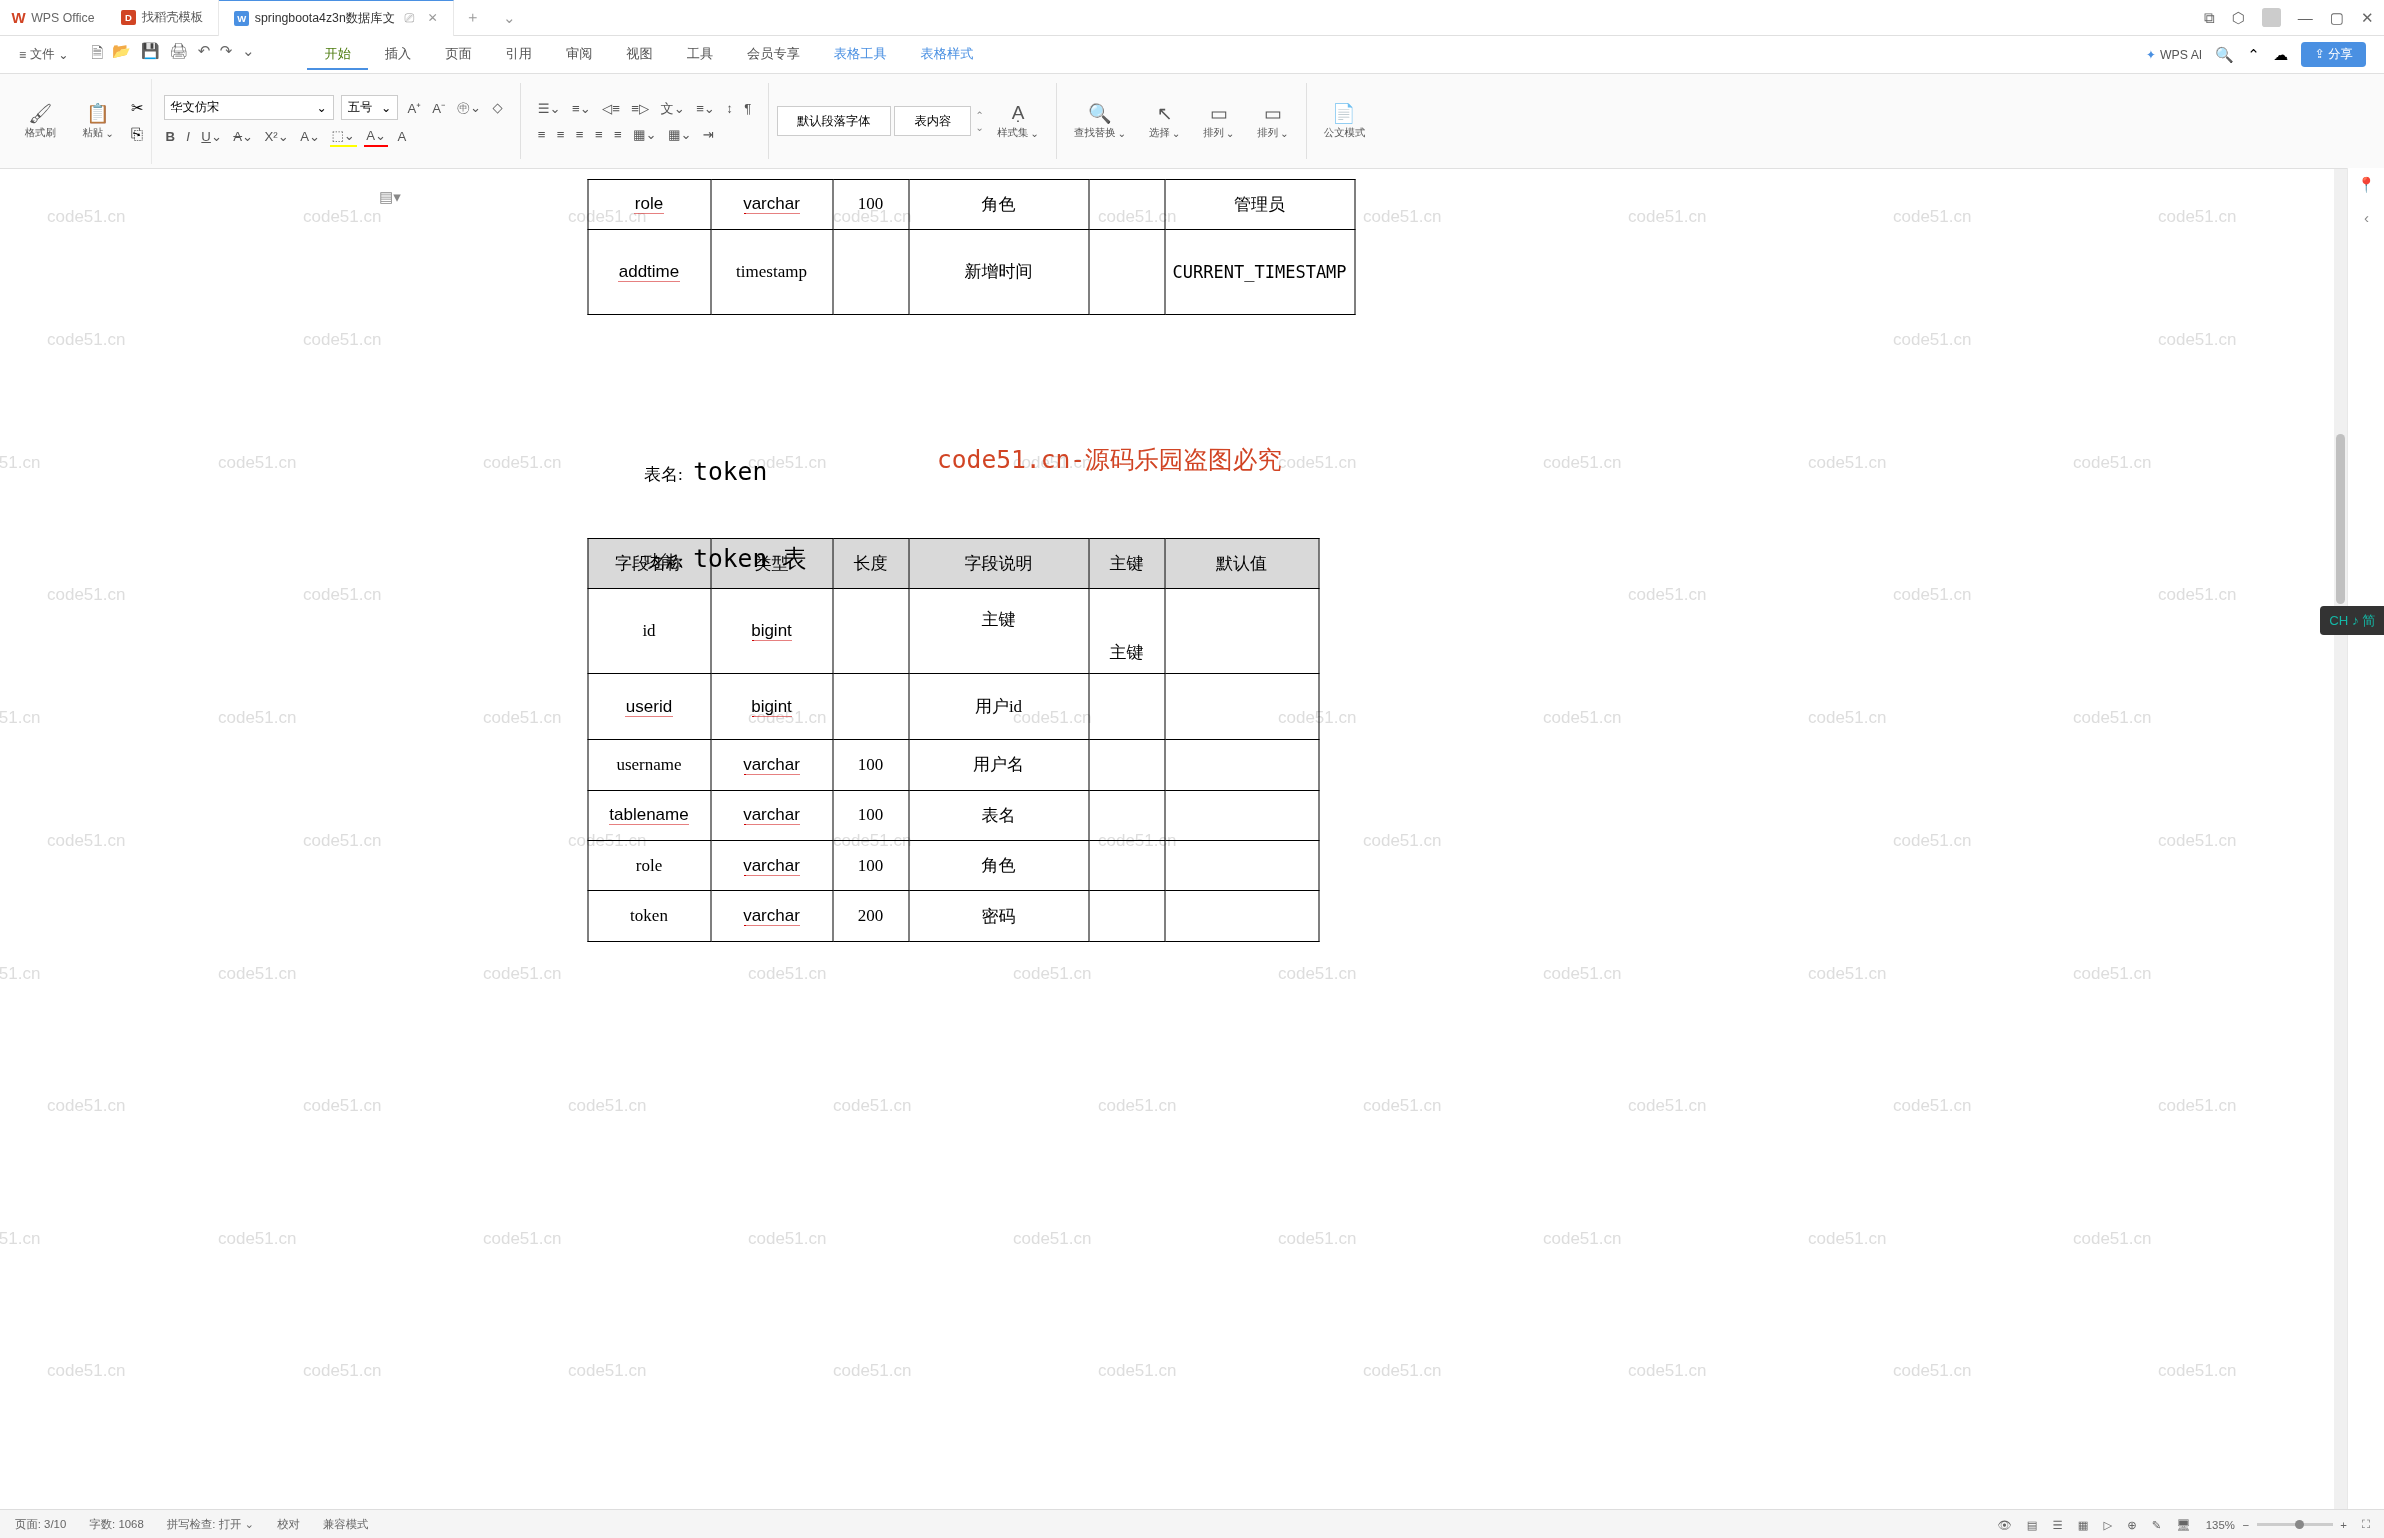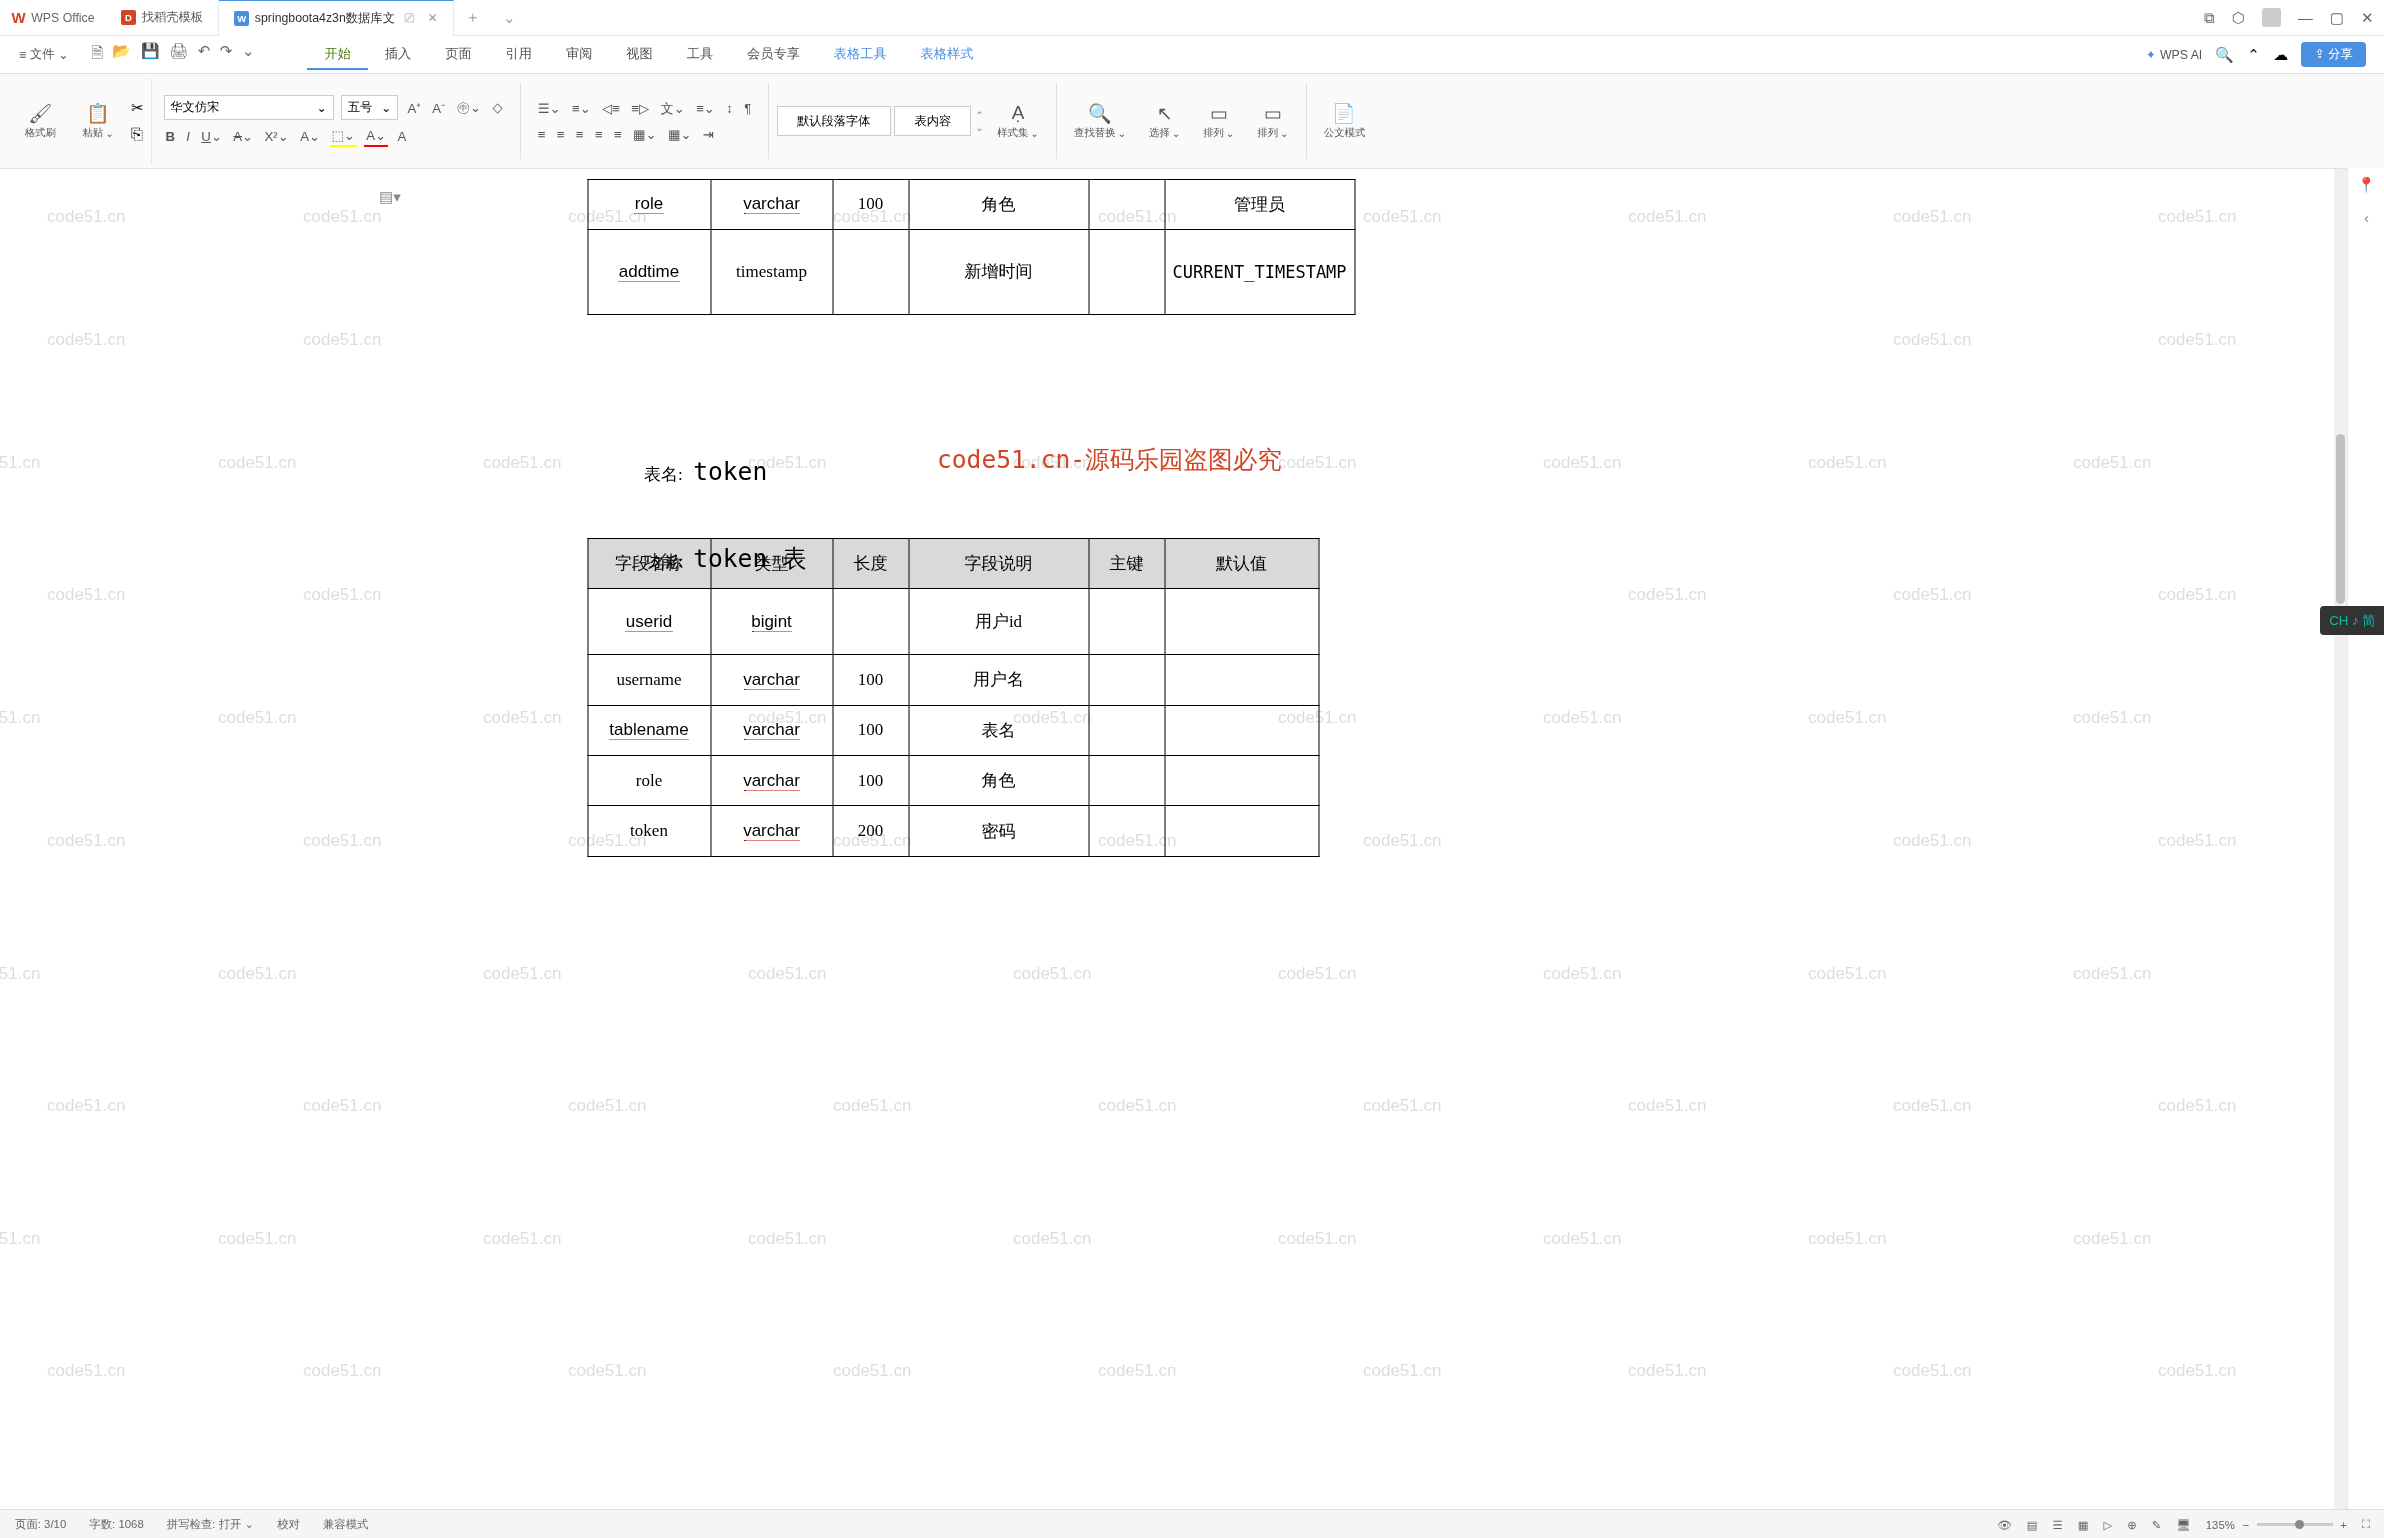--- a/index.html
+++ b/index.html
@@ -400,20 +400,28 @@
     <table class="db-table" style="margin-top:15px;margin-left:0;">
       <tbody>
           <tr>
         <th class="col-name">字段名称</th>
         <th class="col-type">类型</th>
         <th class="col-len">长度</th>
         <th class="col-desc">字段说明</th>
         <th class="col-pk">主键</th>
         <th class="col-def">默认值</th>
       </tr>
+      <tr class="tall-row">
+        <td class="col-name">id</td>
+        <td class="col-type"><span class="dotted-under">bigint</span></td>
+        <td class="col-len"></td>
+        <td class="col-desc" style="vertical-align:top;padding-top:19px;">主键</td>
+        <td class="col-pk" style="vertical-align:bottom;padding-bottom:9.5px;">主键</td>
+        <td class="col-def"></td>
+      </tr>
       <tr style="height:66px;">
         <td class="col-name"><span class="dotted-under">userid</span></td>
         <td class="col-type"><span class="dotted-under">bigint</span></td>
         <td class="col-len"></td>
         <td class="col-desc">用户id</td>
         <td class="col-pk"></td>
         <td class="col-def"></td>
       </tr>
       <tr>
         <td class="col-name">username</td>

